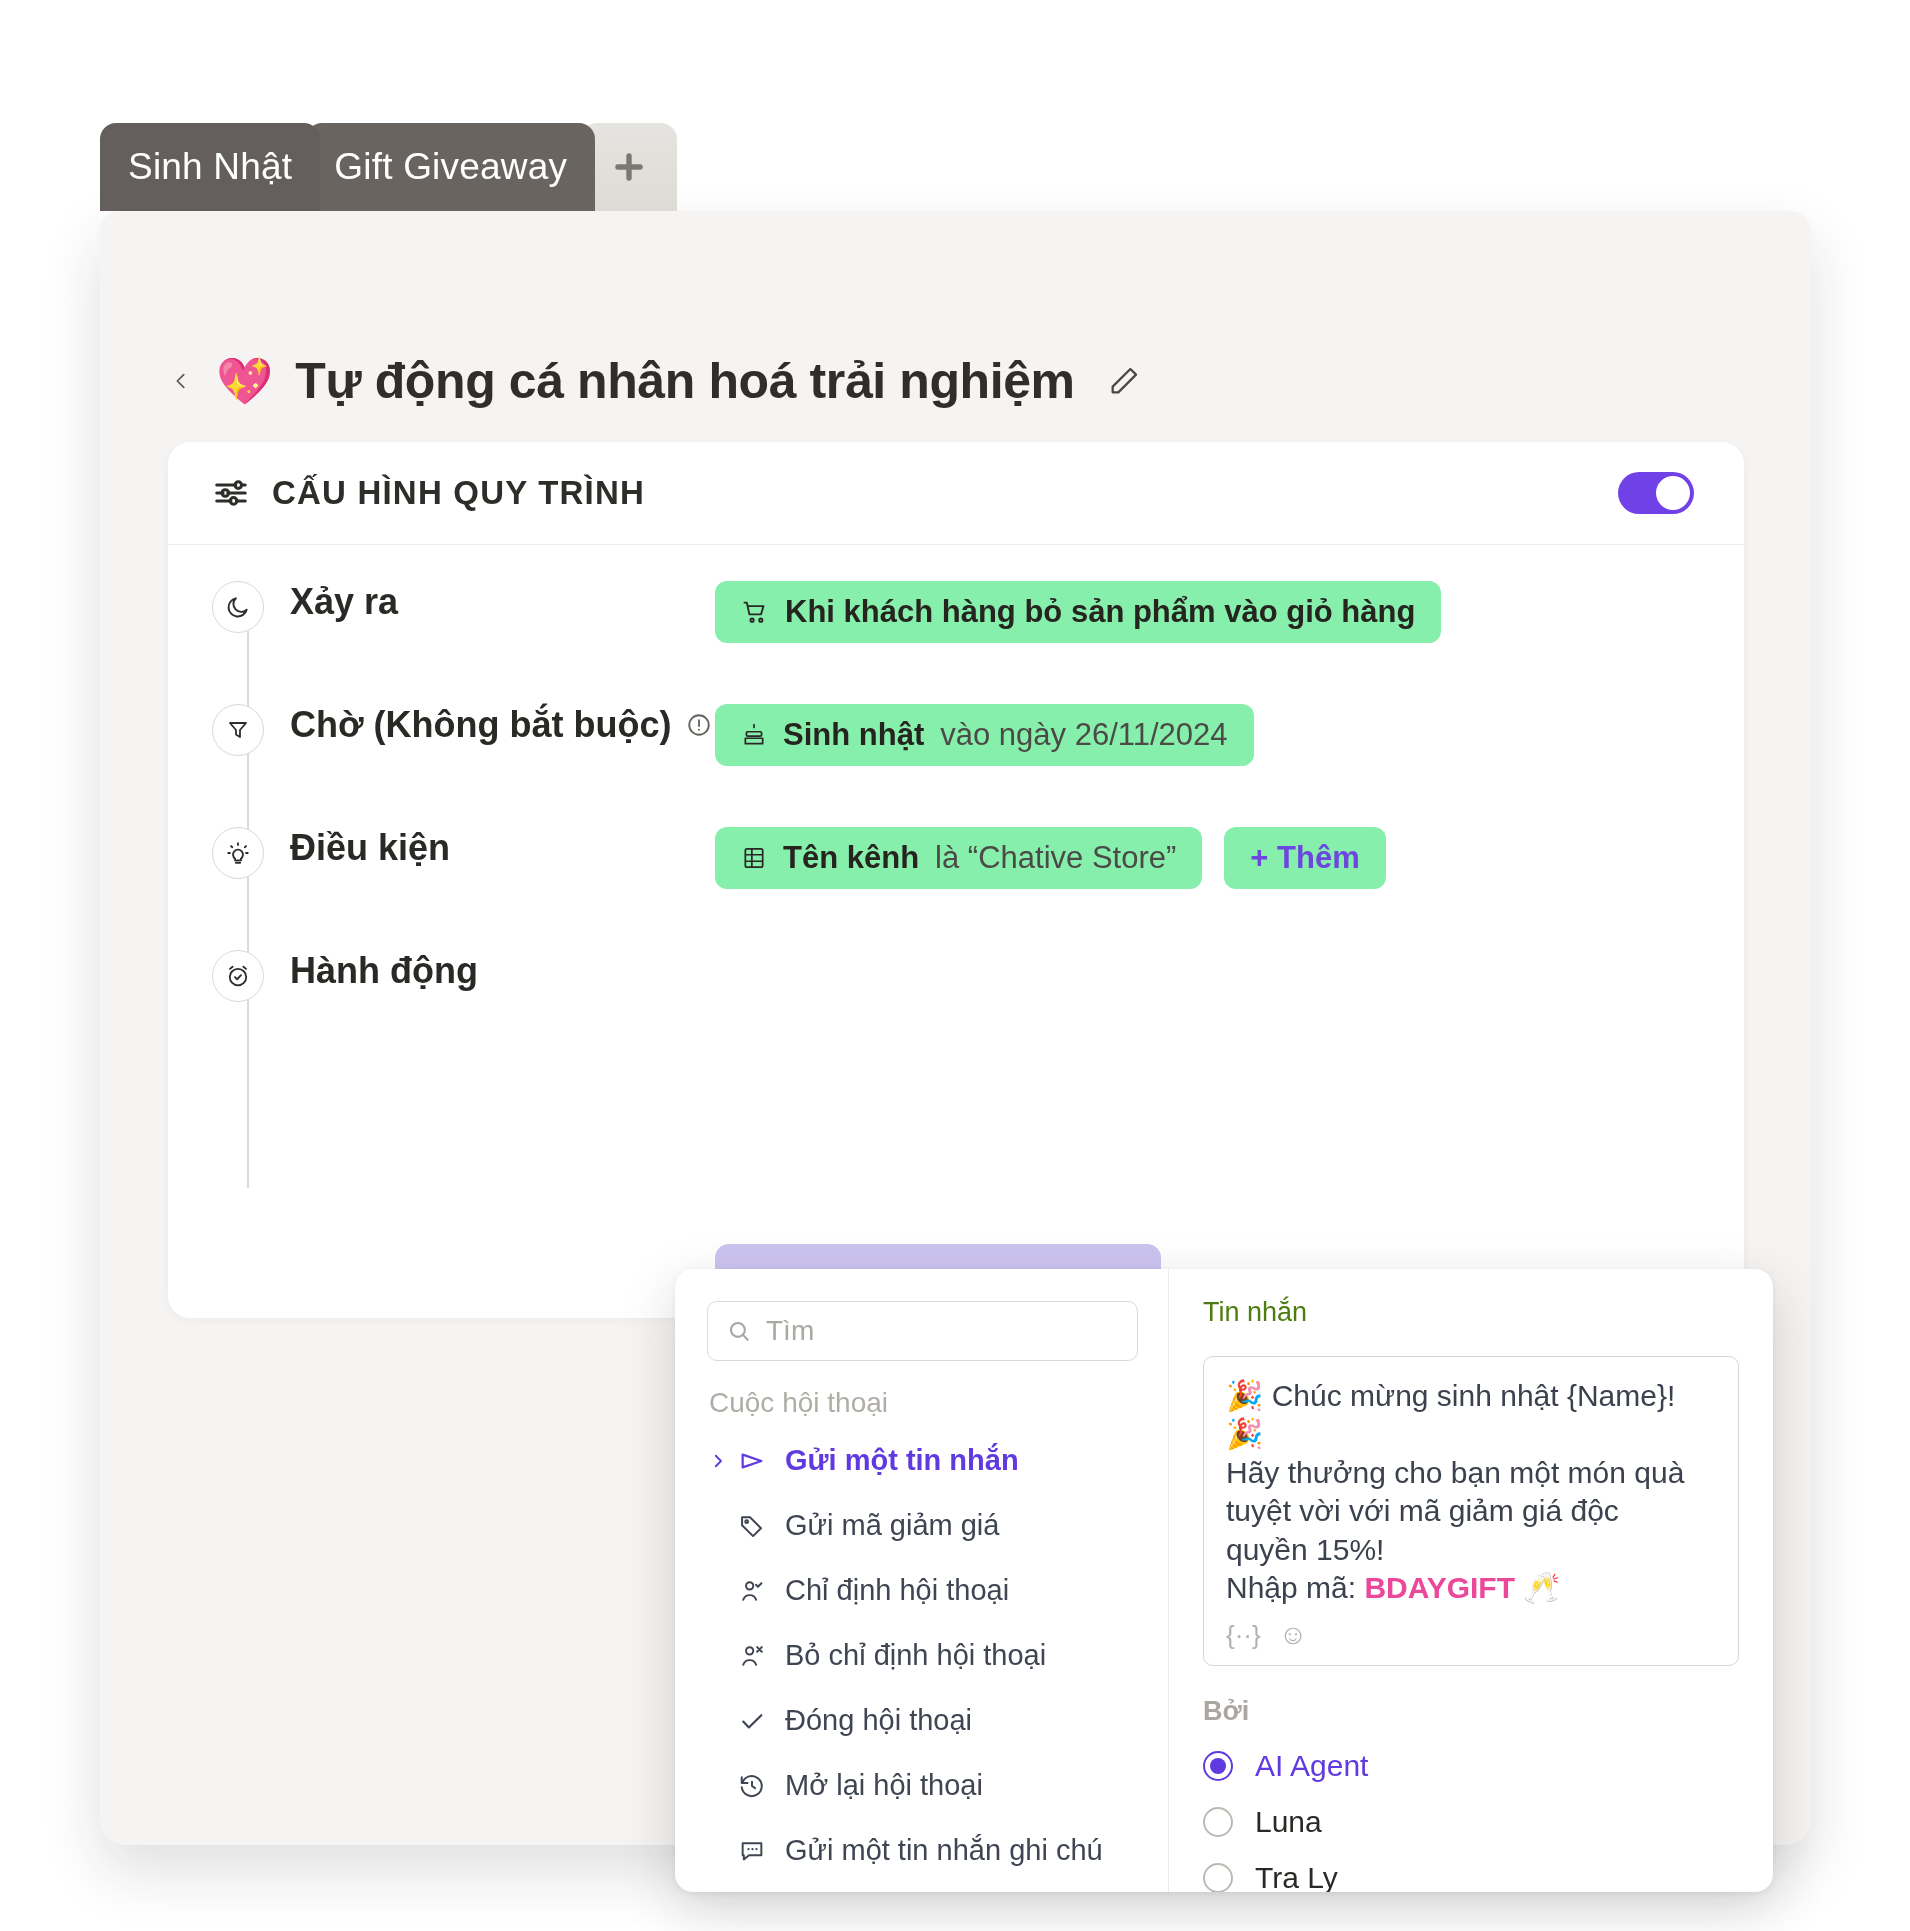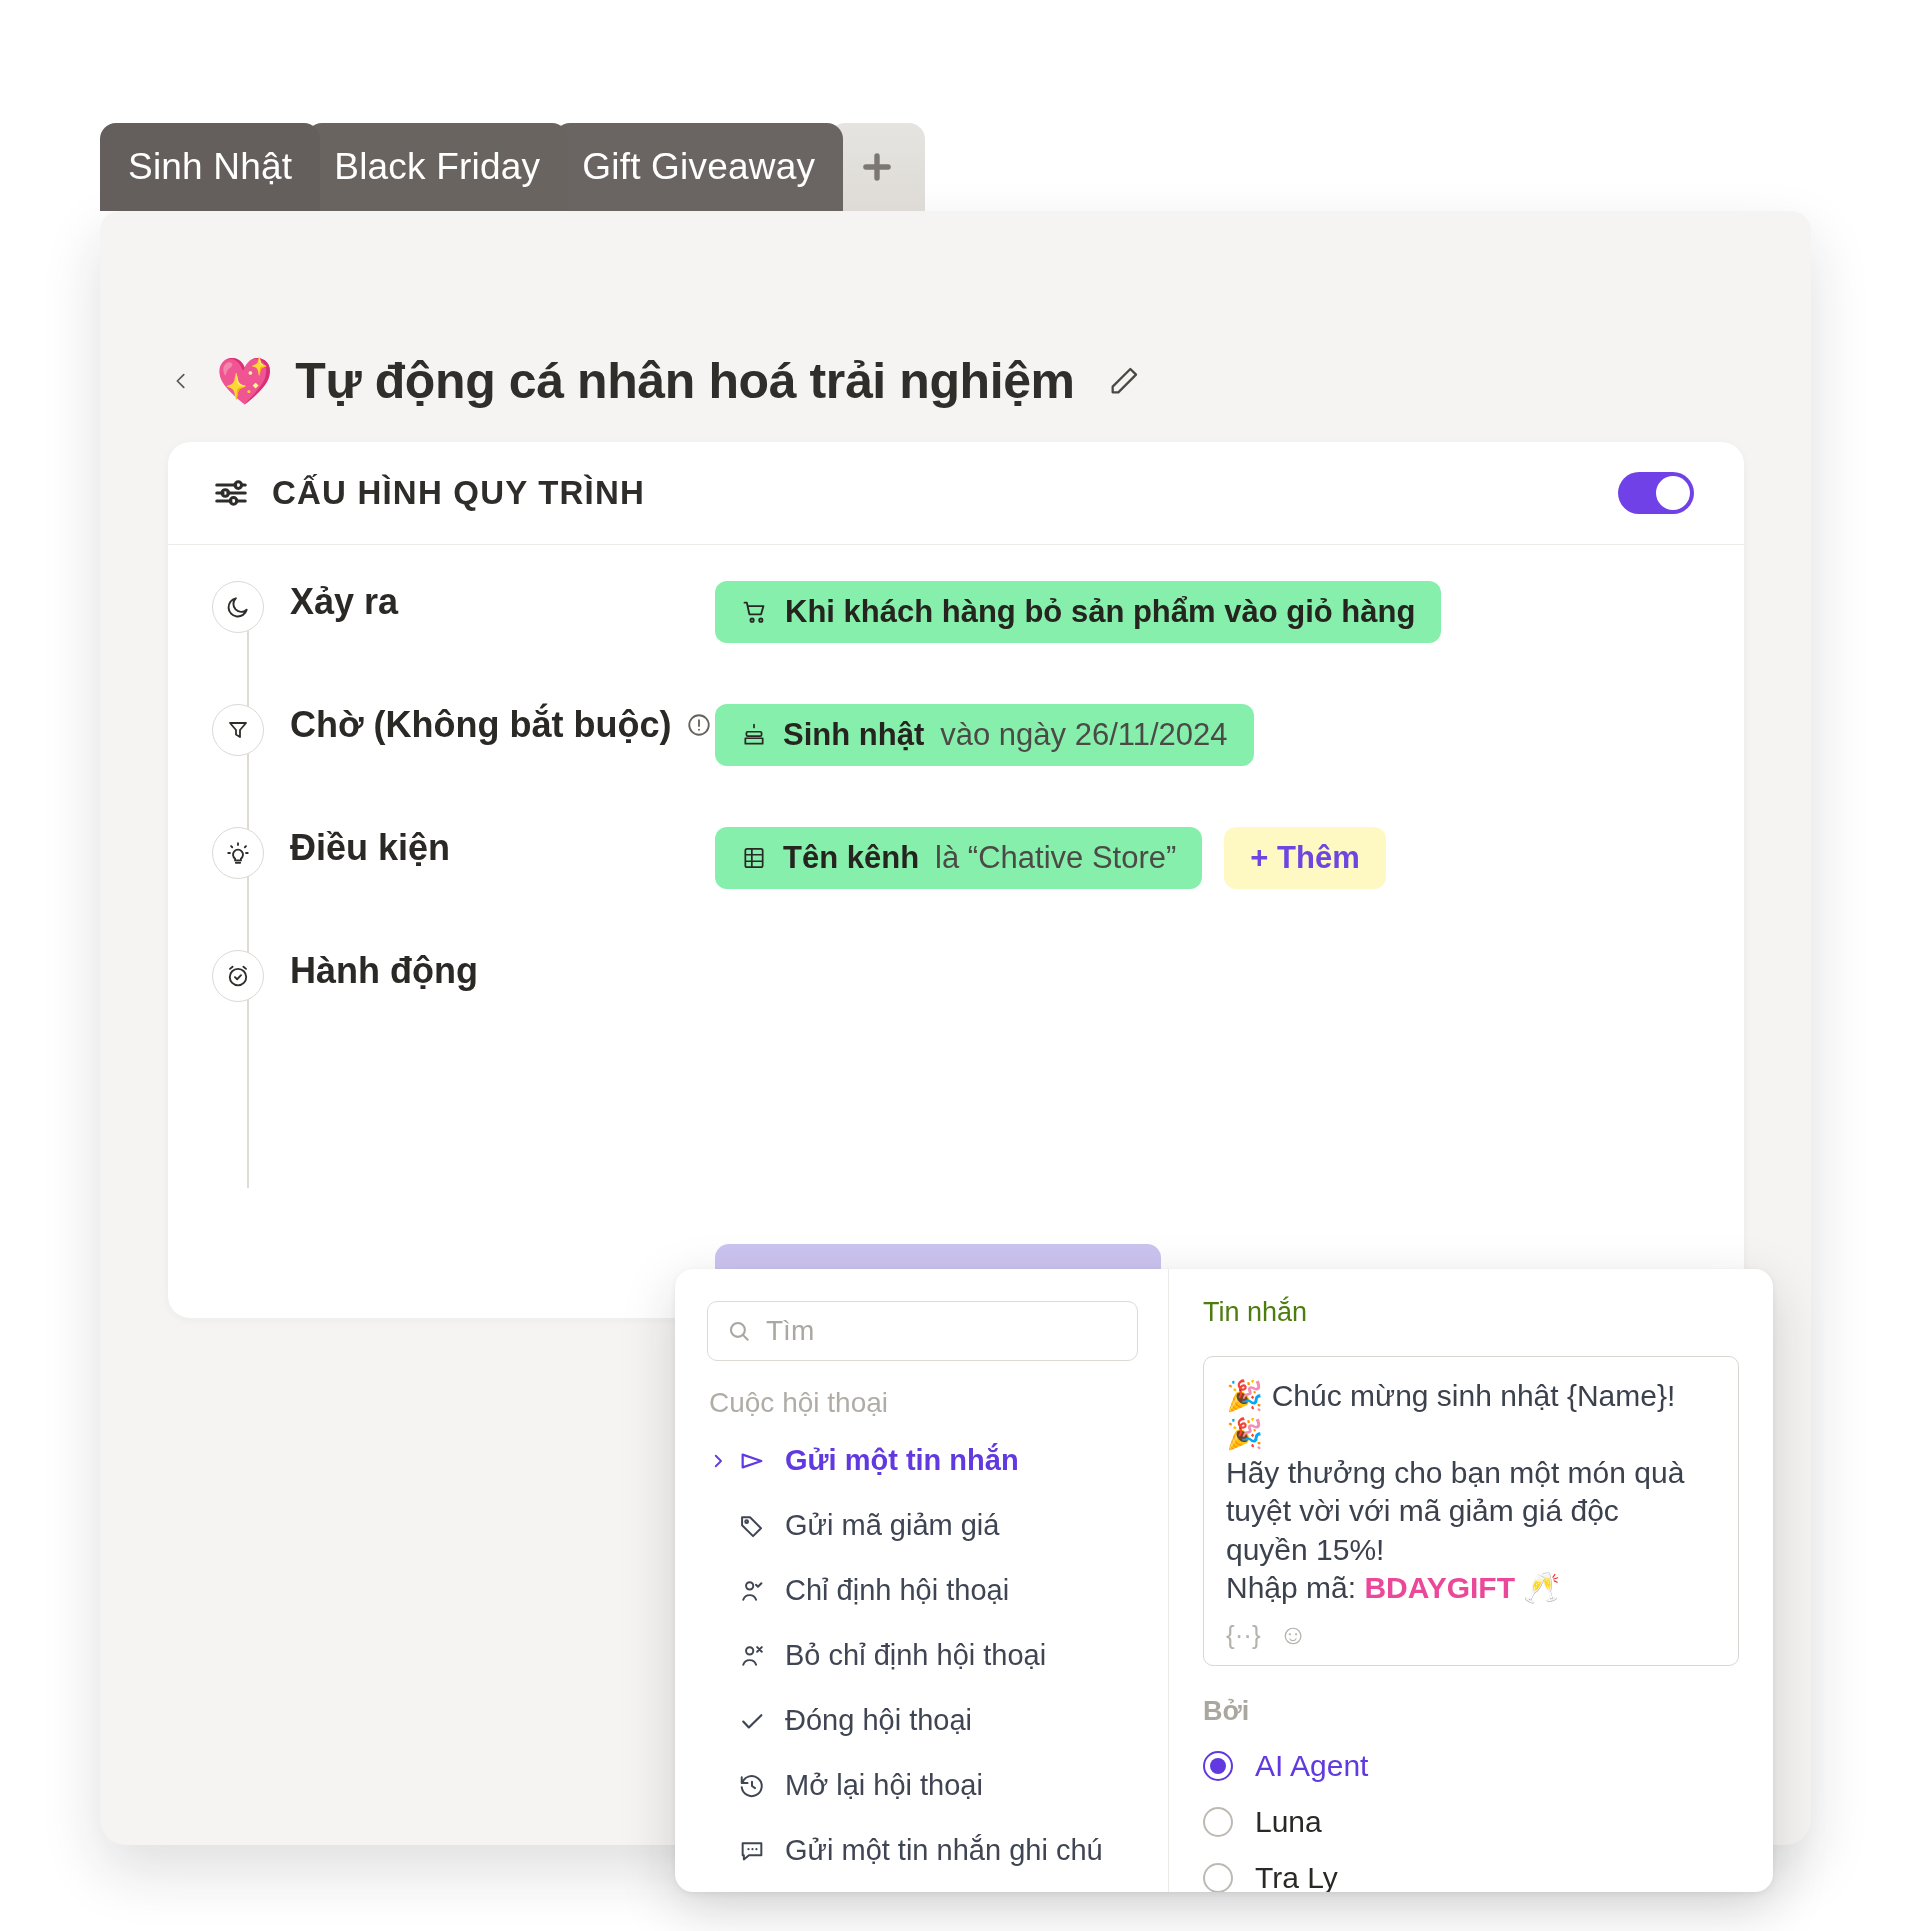--- a/index.html
+++ b/index.html
@@ -160,21 +160,21 @@
     height: 62px;
     padding: 0 26px;
     display: flex; align-items: center; gap: 16px;
     font-size: 31px;
     color: #4c4a46;
     white-space: nowrap;
   }
   .chip b { color: #26241f; font-weight: 700; }
   .chip .cic { display:flex; color:#2a2825; }
   .chip-add {
-    background: #fef9c3;
+    background: #86efac;
     border-radius: 12px;
     height: 62px;
     padding: 0 26px;
     display: flex; align-items: center;
     font-size: 31px;
     font-weight: 700;
     color: #6d45e0;
     white-space: nowrap;
   }
 
@@ -296,23 +296,20 @@
 </style>
 </head>
 <body>
 
 <div class="stage">
   <div class="window">
 
     <div class="tabbar">
       <div class="tab">
         <span>Sinh Nhật</span>
-      </div>
-      <div class="tab">
-        <span>Black Friday</span>
       </div>
       <div class="tab">
         <span>Gift Giveaway</span>
       </div>
       <div class="tab-add">
         <span>
           <svg width="38" height="38" viewBox="0 0 24 24" fill="none" stroke="#7c7772" stroke-width="3.4" stroke-linecap="round">
               <path d="M12 5v14M5 12h14"></path>
             </svg>
         </span>

